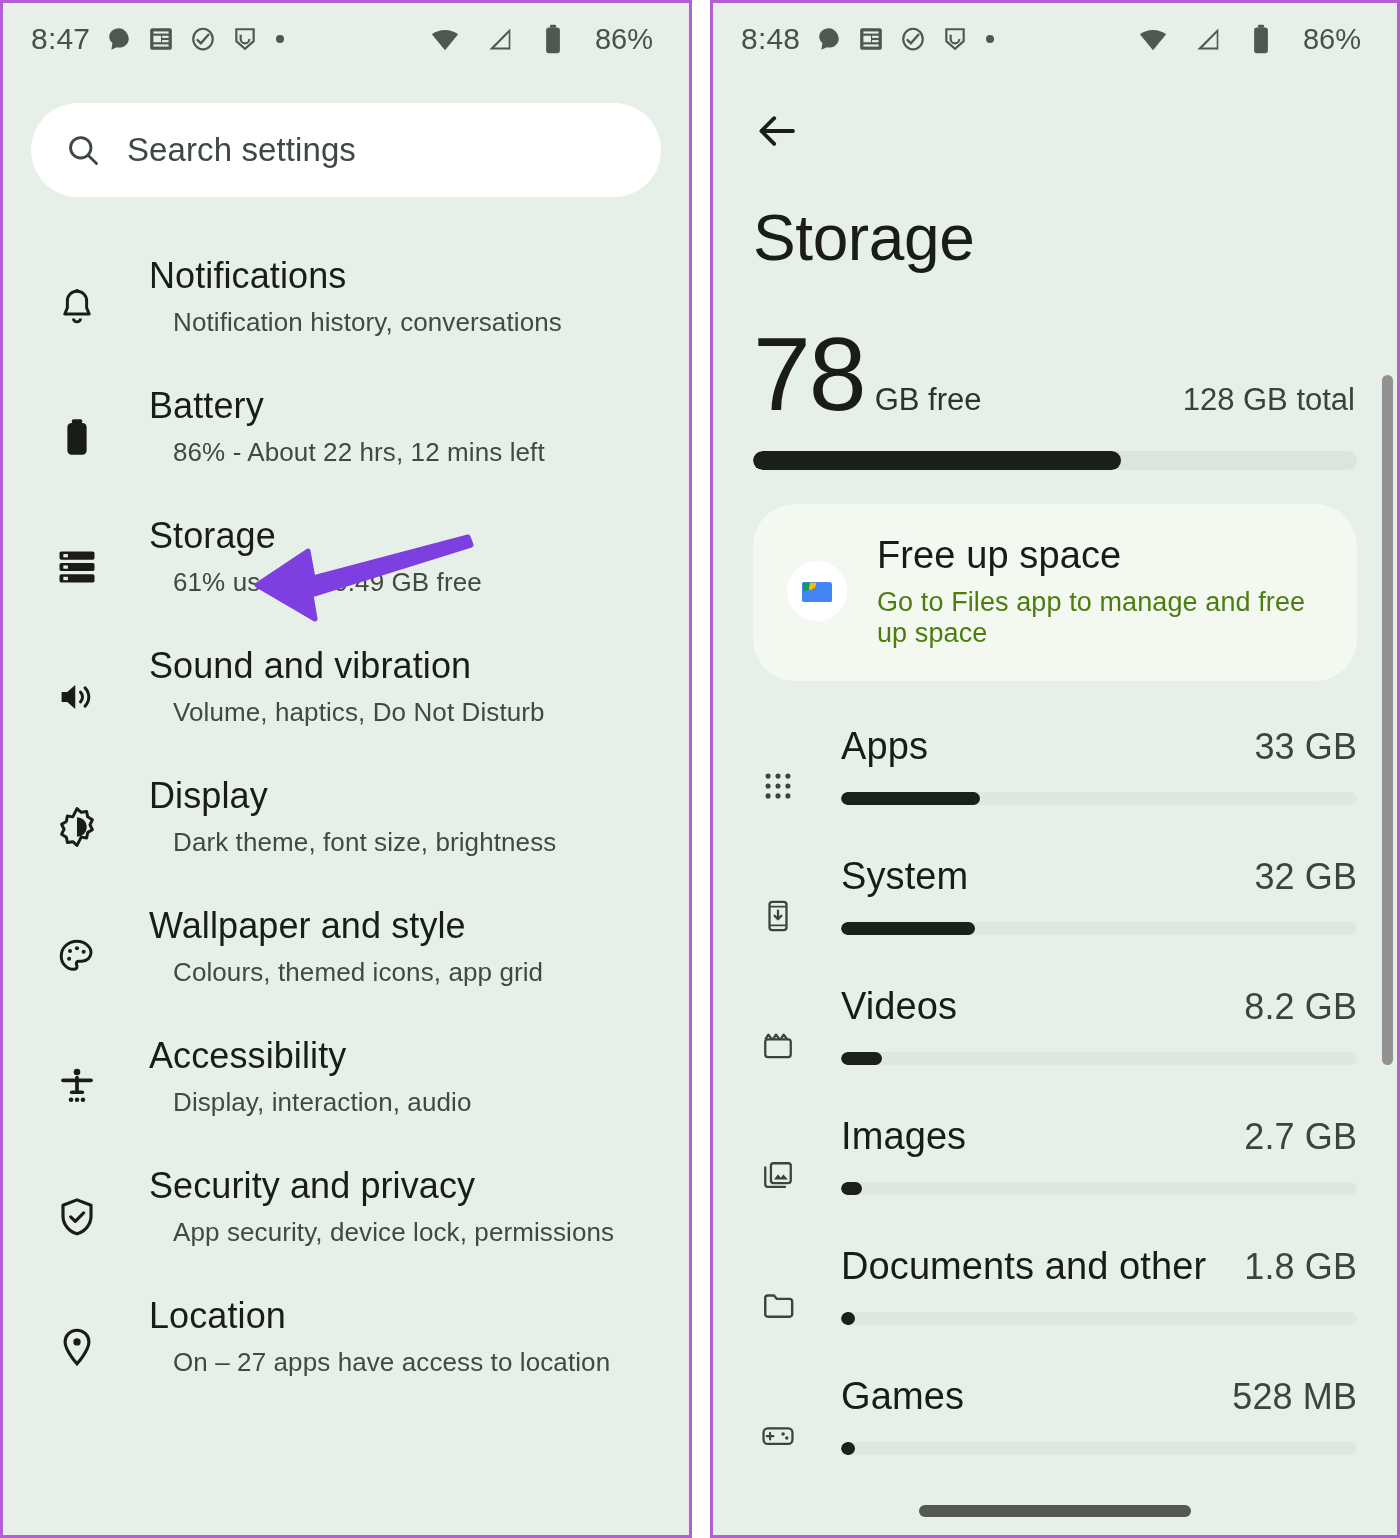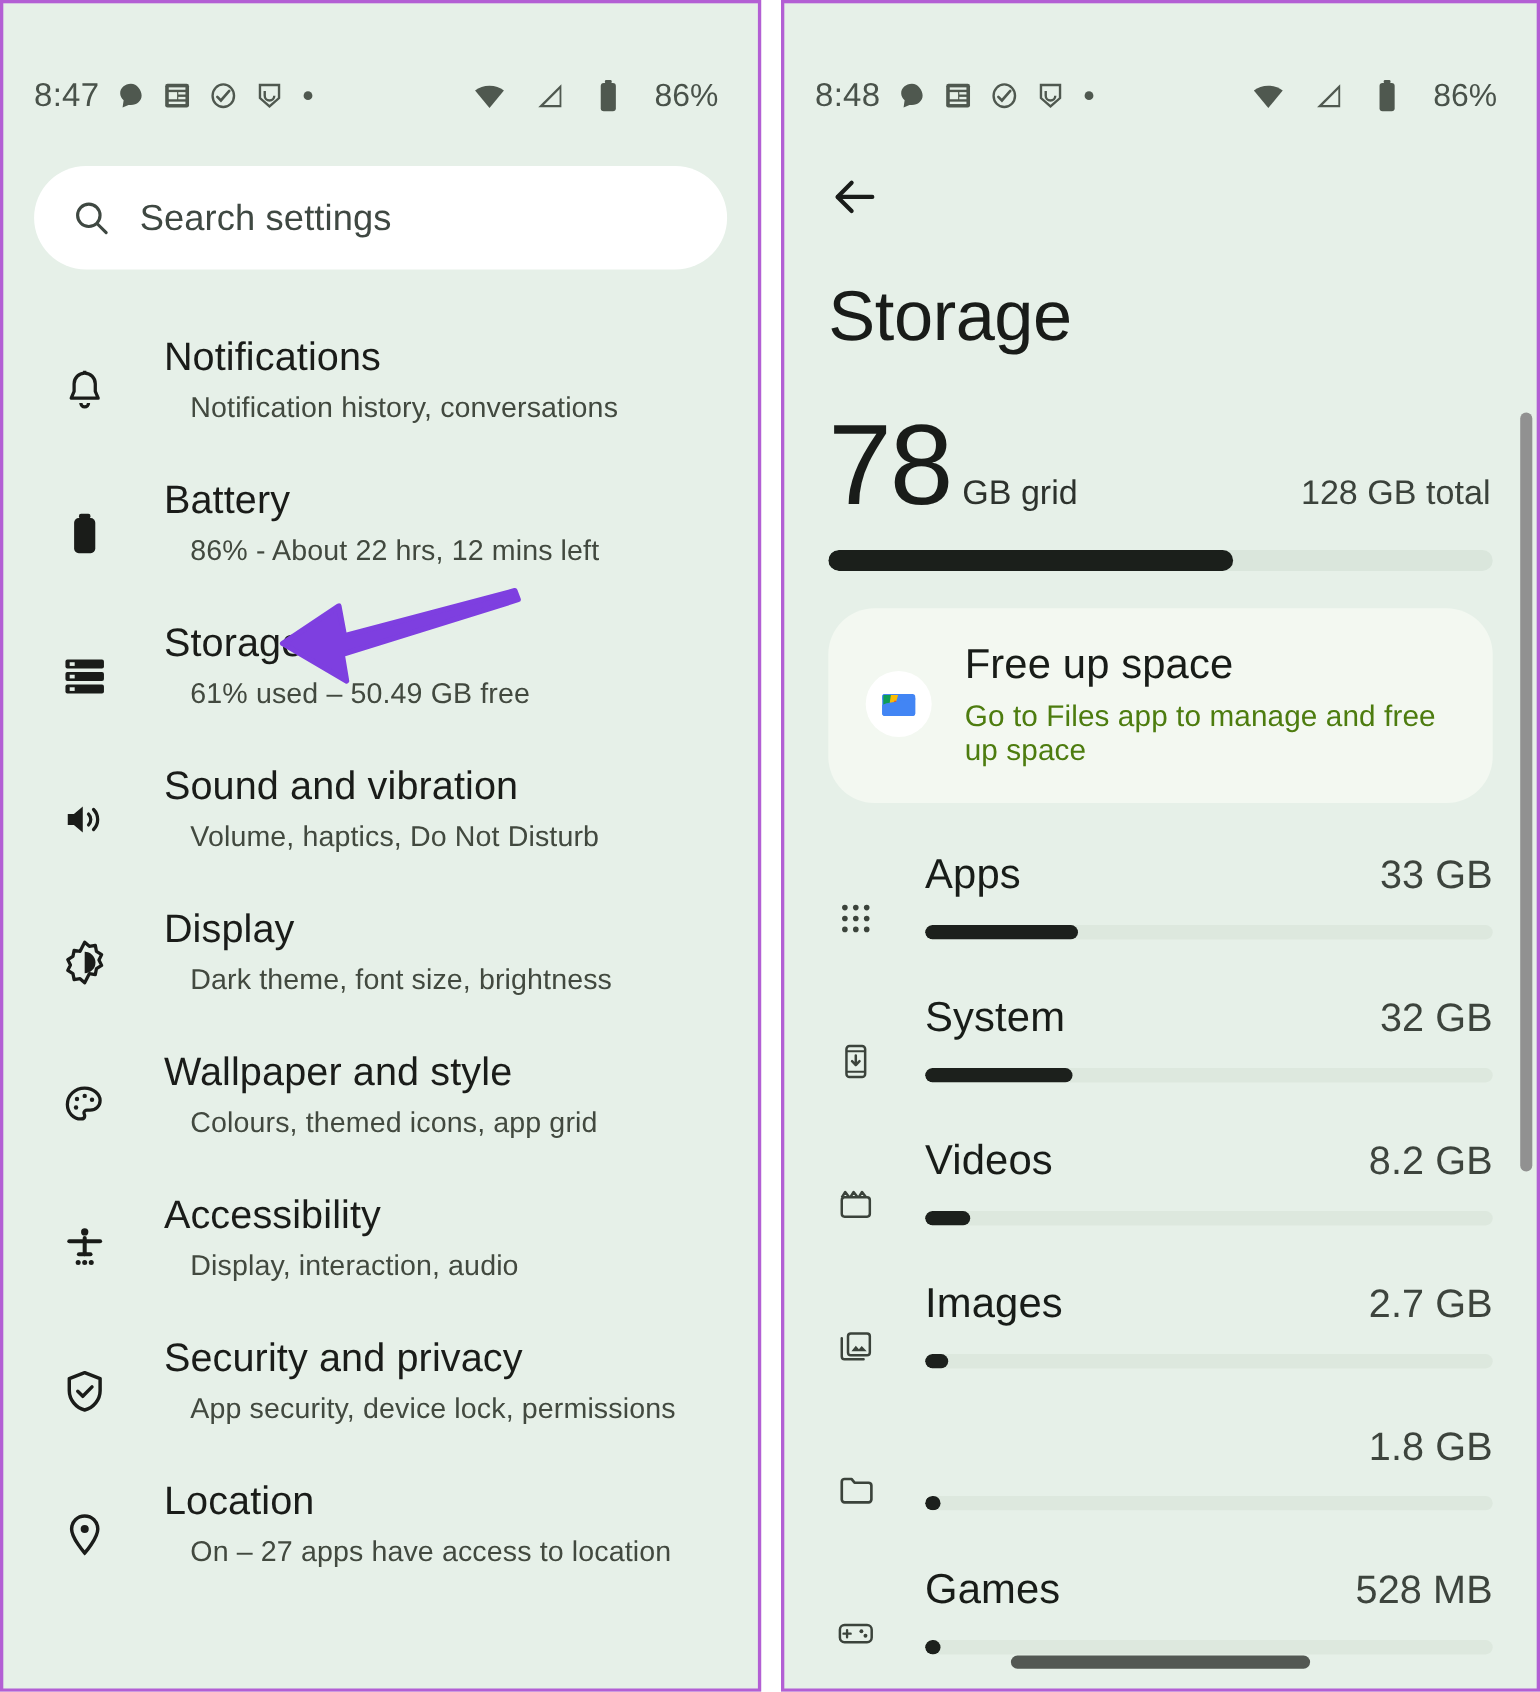--- a/index.html
+++ b/index.html
@@ -28,21 +28,20 @@
   .phone.right { width: 690px; height: 1538px; }
 
   
   .statusbar {
     position: relative;
     height: 72px;
     display: flex;
     align-items: center;
     padding: 0 36px 0 28px;
     color: #4a544c;
-    margin-top: 48px;
   }
   .sb-time {
     font-size: 30px;
     letter-spacing: .2px;
     color: #49524a;
     font-weight: 400;
   }
   .sb-left-icons {
     display: flex;
     align-items: center;
@@ -552,21 +551,21 @@
           <path d="M20 12H4.4" stroke="#191c19" stroke-width="1.9" stroke-linecap="round"></path>
           <path d="M10.6 5.6 4.2 12l6.4 6.4" fill="none" stroke="#191c19" stroke-width="1.9" stroke-linecap="round" stroke-linejoin="round"></path>
         </svg>
       </span>
     </div>
 
     <div class="page-title">Storage</div>
 
     <div class="usage">
       <span class="usage-num">78</span>
-      <span class="usage-unit">GB grid</span>
+      <span class="usage-unit">GB free</span>
       <span class="usage-total">128 GB total</span>
     </div>
 
     <div class="mainbar-wrap">
       <div class="mainbar">
         <div class="mainbar-fill" id="mainbar-fill" style="width: 61%;"></div>
       </div>
     </div>
 
     <div class="card-wrap">
@@ -674,20 +673,21 @@
       </div>
 
       <div class="cat">
         <div class="cat-ico">
           <svg width="34" height="34" viewBox="0 0 24 24">
             <path d="M3 6.4a1.8 1.8 0 0 1 1.8-1.8h4.4l2 2.4h9A1.8 1.8 0 0 1 22 8.8v9a1.8 1.8 0 0 1-1.8 1.8H4.8A1.8 1.8 0 0 1 3 17.8z" fill="none" stroke="#3b433b" stroke-width="1.7" stroke-linejoin="round"></path>
           </svg>
         </div>
         <div class="cat-body">
           <div class="cat-head">
+            <span class="cat-name">Documents and other</span>
             <span class="cat-size">1.8 GB</span>
           </div>
           <div class="cat-bar">
             <div class="cat-bar-fill" style="width: 2.5%;"></div>
           </div>
         </div>
       </div>
 
       <div class="cat">
         <div class="cat-ico">

